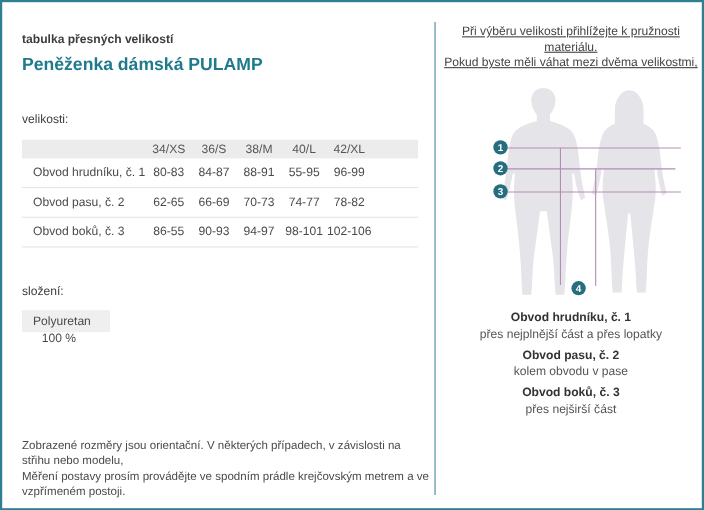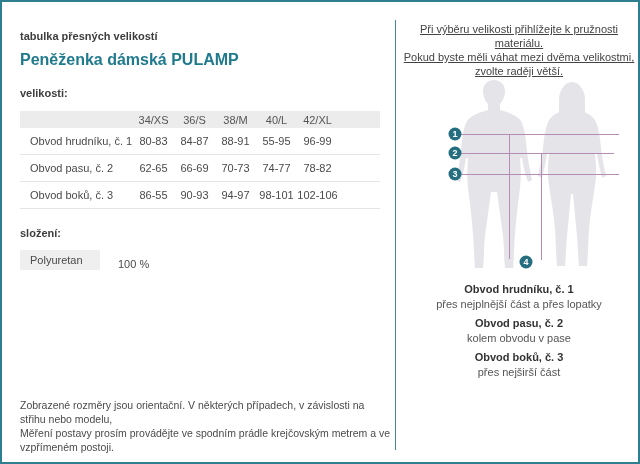--- a/index.html
+++ b/index.html
@@ -5,28 +5,28 @@
   html,body{margin:0;padding:0;background:#fff;}
   .page{
     position:relative;width:640px;height:464px;box-sizing:border-box;
     background:#ffffff;border:2px solid #2e7f90;overflow:hidden;
     font-family:"Liberation Sans",sans-serif;
   }
   
   .left-col{position:absolute;left:18px;top:28px;width:362px;}
   .eyebrow{font-size:11px;font-weight:bold;color:#3d3d3d;}
   .title{font-size:16px;font-weight:bold;color:#1e7a8c;margin:9px 0 0 0;}
-  .section-label{font-size:11px;font-weight:bold;color:#3d3d3d;margin-top:18px;}
+  .section-label{font-size:11px;font-weight:normal;color:#3d3d3d;margin-top:34px;}
   .size-table{margin-top:12px;width:360px;}
   .t-row{display:flex;align-items:center;height:26px;border-bottom:1px solid #e4e4e4;
          font-size:11px;color:#4a4a4a;}
   .t-head{background:#ececec;height:17px;border-bottom:none;color:#555;}
   .t-label{width:113px;padding-left:10px;box-sizing:border-box;}
   .t-cell{width:41px;text-align:center;}
-  .comp-row{display:flex;align-items:flex-end;margin-top:11px;}
+  .comp-row{display:flex;align-items:flex-start;margin-top:11px;flex-direction:column;}
   .comp-cell{width:80px;height:20px;line-height:20px;background:#efefef;
              font-size:11px;color:#4a4a4a;padding-left:10px;box-sizing:border-box;}
   .comp-pct{margin-left:18px;font-size:11px;color:#4a4a4a;}
   .notes{position:absolute;left:18px;top:396px;width:372px;
          font-size:10.5px;color:#4a4a4a;line-height:14px;}
   
   .divider{position:absolute;left:393px;top:18px;width:1px;height:430px;background:#44879a;}
   
   .intro{position:absolute;left:398px;top:20px;width:238px;text-align:center;
          font-size:11px;color:#444;line-height:14px;text-decoration:underline;}
@@ -92,21 +92,20 @@
     <div>Zobrazené rozměry jsou orientační. V některých případech, v závislosti na střihu nebo modelu,</div>
     <div>Měření postavy prosím provádějte ve spodním prádle krejčovským metrem a ve vzpřímeném postoji.</div>
 
   </div>
 
   <div class="divider"></div>
 
   <div class="intro">
     <div>Při výběru velikosti přihlížejte k pružnosti materiálu.</div>
     <div>Pokud byste měli váhat mezi dvěma velikostmi,</div>
-    <div>zvolte raději větší.</div>
   </div>
 
   <svg class="diagram" viewBox="0 0 200 200">
 
     <path fill="#e5e4e8" d="M62,6 C56,6 51,10 51,17 C51,22 53,27 56,30 L56,36 C46,39 37,42 34,49 C31,56 30,66 29,77 C28,87 26,96 24,106 L28,108 C31,100 33,92 34,84 L36,84 C35,95 35,105 36,114 C38,130 40,146 41,160 C42,172 42,184 43,194 L51,194 C52,184 52,172 53,162 L59,118 L65,118 L71,162 C72,172 72,184 73,194 L81,194 C82,184 82,172 83,160 C84,146 86,130 88,114 C89,105 89,95 88,84 L90,84 C91,92 93,100 96,108 L100,106 C98,96 96,87 95,77 C94,66 93,56 90,49 C87,42 78,39 68,36 L68,30 C71,27 73,22 73,17 C73,10 68,6 62,6 Z"></path>
 
     <ellipse fill="#e5e4e8" cx="140" cy="25" rx="13" ry="16"></ellipse>
     <path fill="#e5e4e8" d="M128,22 C126,33 127,43 129,49 L151,49 C153,43 154,33 152,22 Z"></path>
     <path fill="#e5e4e8" d="M140,8 C135,8 130,12 130,18 C130,23 132,27 135,30 L135,35 C127,38 119,41 116,48 C113,55 112,64 111,74 C110,84 108,93 106,102 L110,104 C112,96 114,88 115,80 L117,80 C116,91 115,101 117,111 C119,126 122,141 123,156 C124,170 124,182 125,192 L133,192 C134,182 134,172 135,162 L139,120 L141,120 L145,162 C146,172 146,182 147,192 L155,192 C156,182 156,170 157,156 C158,141 161,126 163,111 C165,101 164,91 163,80 L165,80 C166,88 168,96 170,104 L174,102 C172,93 170,84 169,74 C168,64 167,55 164,48 C161,41 153,38 145,35 L145,30 C148,27 150,23 150,18 C150,12 145,8 140,8 Z"></path>
 

